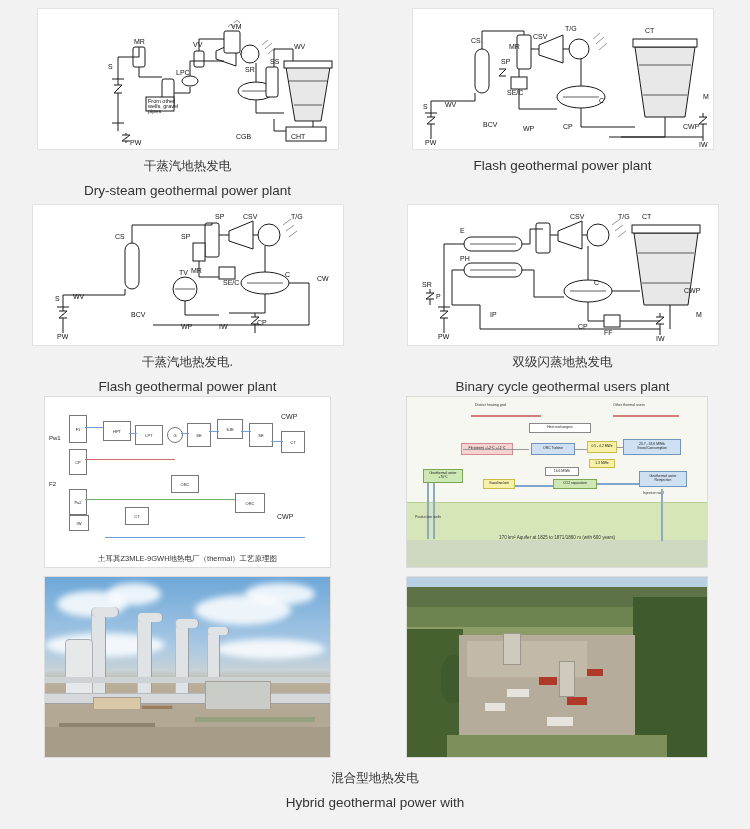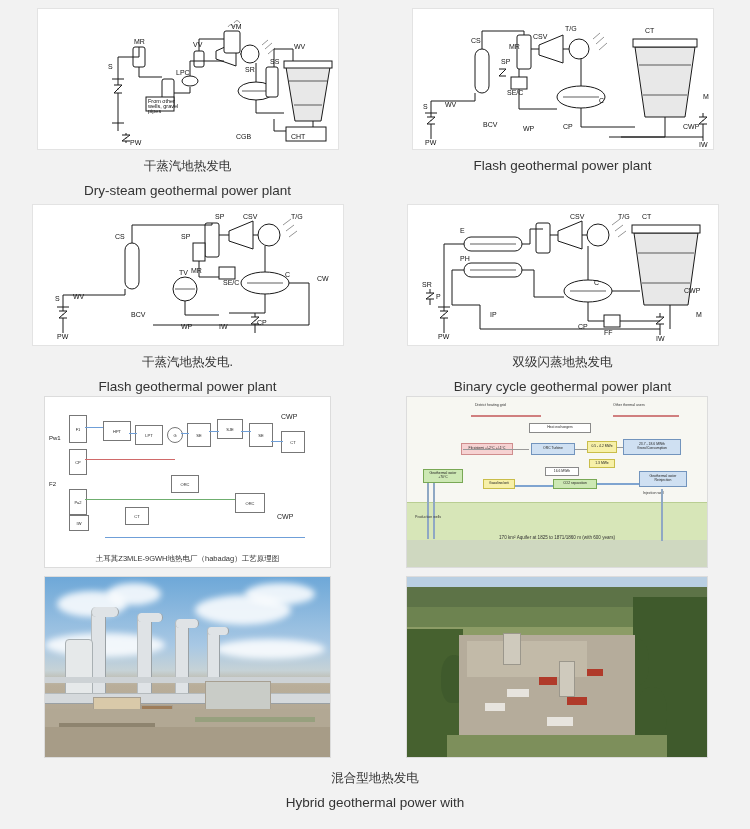--- a/index.html
+++ b/index.html
@@ -441,21 +441,21 @@
           <text x="170" y="124">CP</text>
           <text x="196" y="130">FF</text>
           <text x="248" y="136">IW</text>
           <text x="288" y="112">M</text>
           <text x="30" y="134">PW</text>
           <text x="82" y="112">IP</text>
         </svg>
       </div>
       <div class="cap">
         <span class="cn">双级闪蒸地热发电</span>
-        <span class="en">Binary cycle geothermal power plant</span>
+        <span class="en">Binary cycle geothermal users plant</span>
       </div>
     </div>
   </div>
 
   <div style="position:absolute; left:44px; top:396px;">
     <div class="photo photo-turkey" style="width:285px;height:170px;">
 
       <div class="tk-box" style="left:24px; top:18px; width:16px; height:26px;">
         <span>F1</span>
       </div>
@@ -505,21 +505,21 @@
 
       <div class="tk-line" style="left:40px; top:30px; width:18px;"></div>
       <div class="tk-line red" style="left:40px; top:62px; width:90px;"></div>
       <div class="tk-line green" style="left:40px; top:102px; width:150px;"></div>
       <div class="tk-line" style="left:84px; top:36px; width:8px;"></div>
       <div class="tk-line" style="left:136px; top:36px; width:8px;"></div>
       <div class="tk-line" style="left:164px; top:34px; width:10px;"></div>
       <div class="tk-line" style="left:196px; top:34px; width:10px;"></div>
       <div class="tk-line" style="left:226px; top:44px; width:12px;"></div>
       <div class="tk-line" style="left:60px; top:140px; width:200px;"></div>
-      <div style="position:absolute; left:0; bottom:3px; width:100%; text-align:center; font-size:7.5px; color:#333;">土耳其Z3MLE-9GWH地热电厂（habadag）工艺原理图</div>
+      <div style="position:absolute; left:0; bottom:3px; width:100%; text-align:center; font-size:7.5px; color:#333;">土耳其Z3MLE-9GWH地热电厂（thermal）工艺原理图</div>
     </div>
   </div>
 
   <div style="position:absolute; left:406px; top:396px;">
     <div class="photo photo-orc" style="width:300px;height:170px;">
       <div class="orc-band-top"></div>
       <div class="orc-band-aq"></div>
       <div class="orc-band-bot"></div>
 
       <div class="orc-txt" style="left:68px; top:6px;">District heating grid</div>

